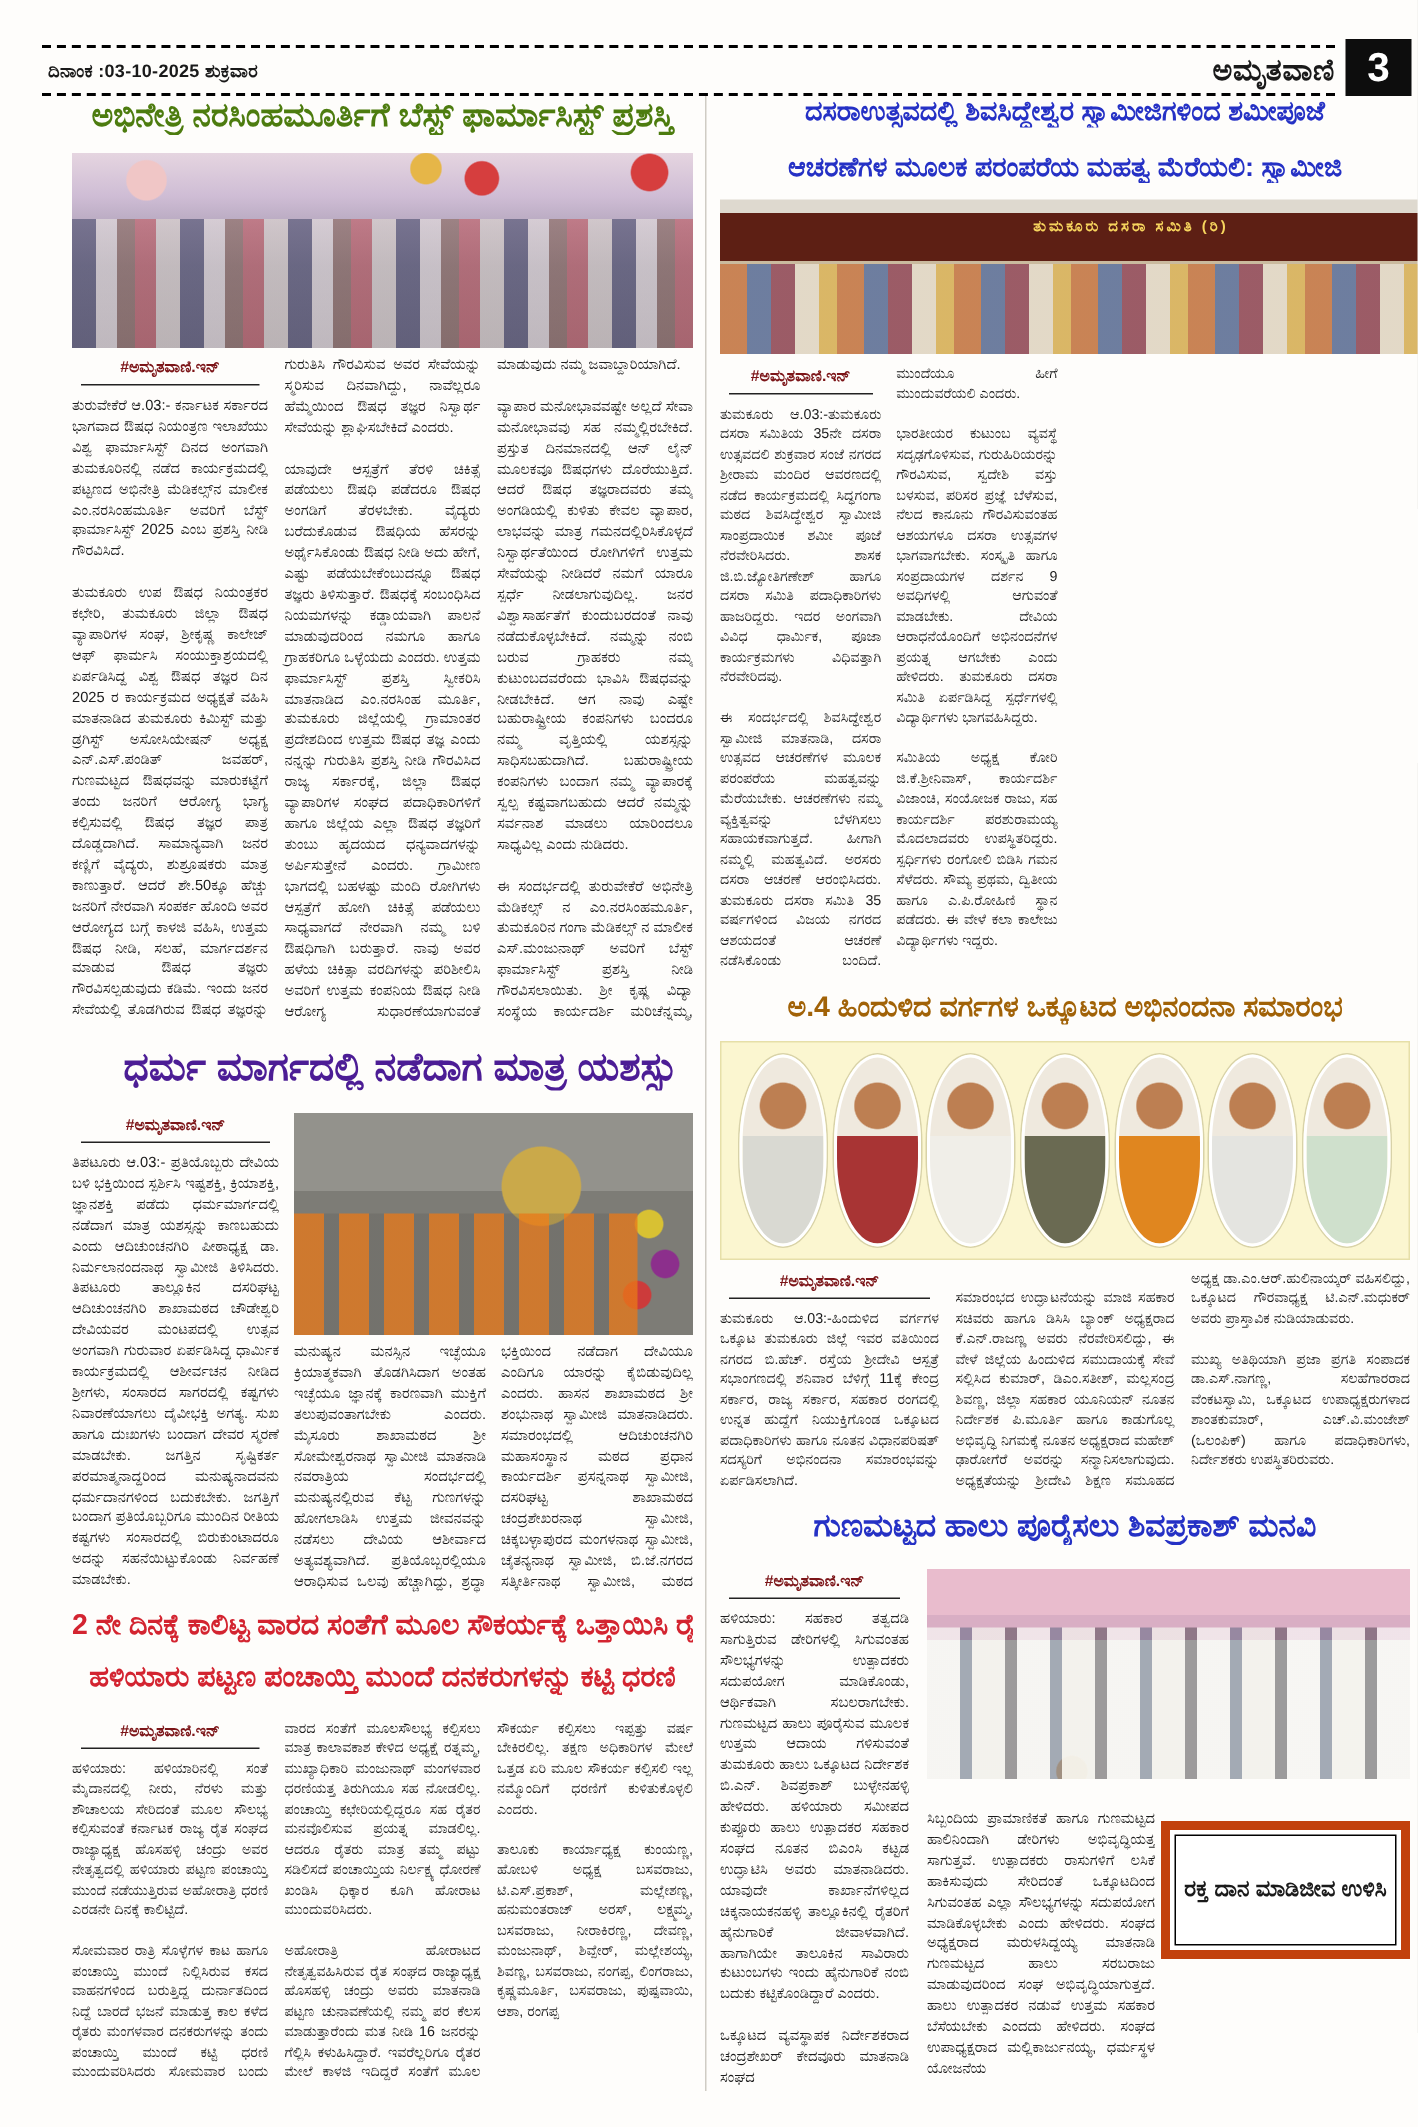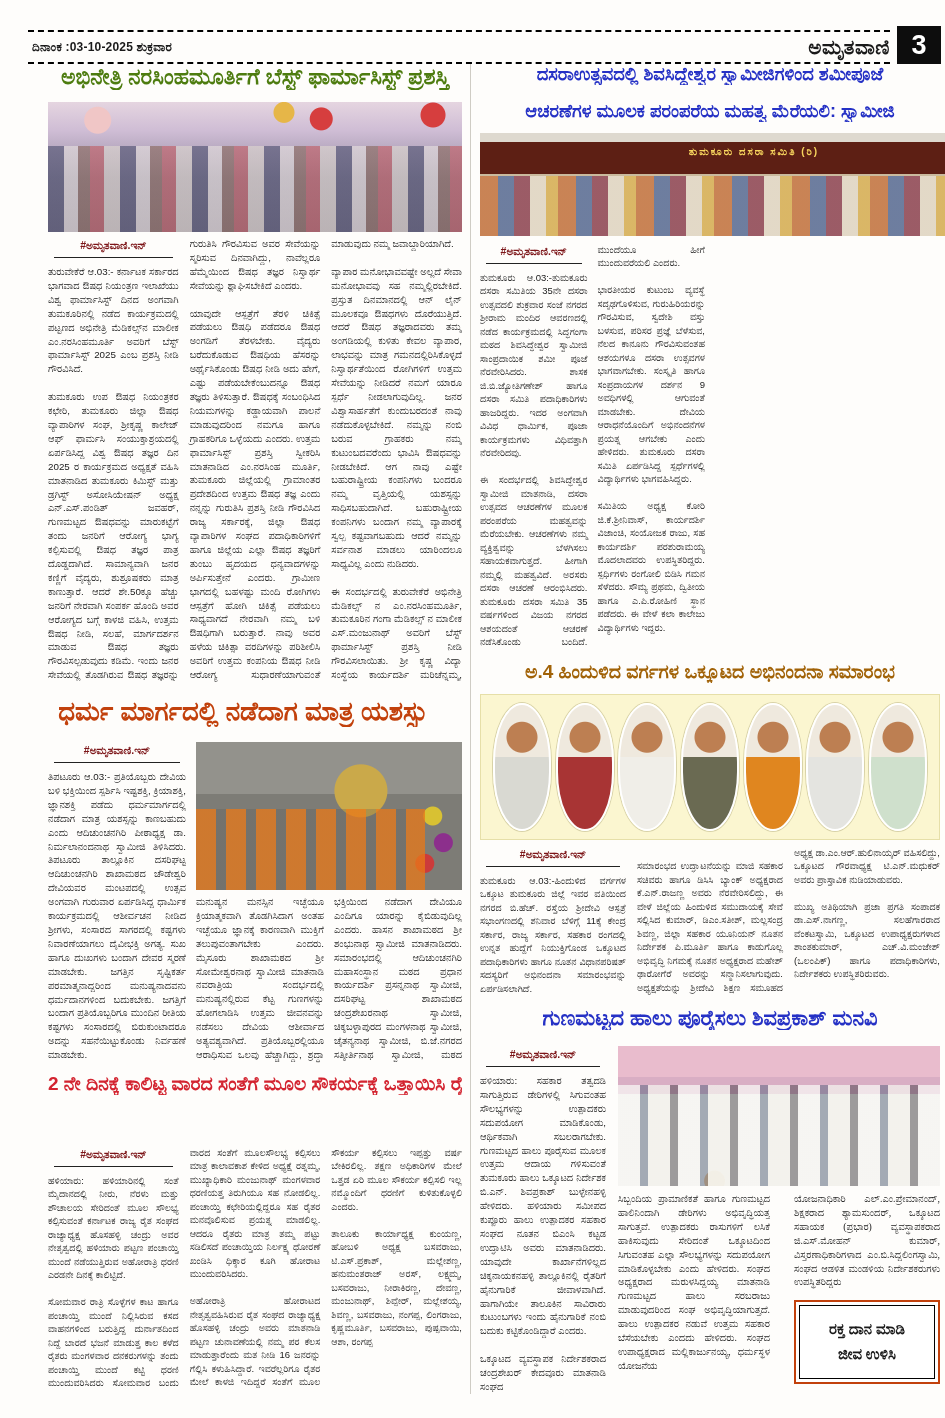--- a/index.html
+++ b/index.html
@@ -59,22 +59,22 @@
     background:radial-gradient(circle at 50% 26%, #bd7f52 0 15px, rgba(0,0,0,0) 16px),
       linear-gradient(180deg,#efe9de 0 42%, var(--shirt,#ddd) 42% 100%);}
   .portrait:nth-child(1){--shirt:#d9d9d2;}
   .portrait:nth-child(2){--shirt:#a83434;}
   .portrait:nth-child(3){--shirt:#f0eee8;}
   .portrait:nth-child(4){--shirt:#6a6a52;}
   .portrait:nth-child(5){--shirt:#e0861f;}
   .portrait:nth-child(6){--shirt:#e4e4e0;}
   .portrait:nth-child(7){--shirt:#cfe0cc;}
   
-  .notice-box{border:2px solid #c2410c;box-shadow:inset 0 0 0 3px #fff, inset 0 0 0 4px #000;
-    display:flex;flex-direction:column;align-items:center;justify-content:center;
+  .notice-box{border:6px solid #c2410c;box-shadow:inset 0 0 0 3px #fff, inset 0 0 0 4px #000;
+    display:flex;flex-direction:row;align-items:center;justify-content:center;
     font-weight:bold;font-size:15px;line-height:1.7;background:#fff;}
 </style>
 </head>
 <body>
 
 <div class="page">
 
   <div class="header-band">
     <span class="date-label">ದಿನಾಂಕ :03-10-2025 ಶುಕ್ರವಾರ</span>
     <span class="masthead">ಅಮೃತವಾಣಿ</span>
@@ -106,21 +106,21 @@
     <div class="byline">#ಅಮೃತವಾಣಿ.ಇನ್</div>
     <div class="bodytext" style="font-size:9.5px;">ತುಮಕೂರು ಆ.03:-ತುಮಕೂರು ದಸರಾ ಸಮಿತಿಯ 35ನೇ ದಸರಾ ಉತ್ಸವದಲಿ ಶುಕ್ರವಾರ ಸಂಜೆ ನಗರದ ಶ್ರೀರಾಮ ಮಂದಿರ ಆವರಣದಲ್ಲಿ ನಡೆದ ಕಾರ್ಯಕ್ರಮದಲ್ಲಿ ಸಿದ್ಧಗಂಗಾ ಮಠದ ಶಿವಸಿದ್ಧೇಶ್ವರ ಸ್ವಾಮೀಜಿ ಸಾಂಪ್ರದಾಯಿಕ ಶಮೀ ಪೂಜೆ ನೆರವೇರಿಸಿದರು. ಶಾಸಕ ಜಿ.ಬಿ.ಜ್ಯೋತಿಗಣೇಶ್ ಹಾಗೂ ದಸರಾ ಸಮಿತಿ ಪದಾಧಿಕಾರಿಗಳು ಹಾಜರಿದ್ದರು. ಇದರ ಅಂಗವಾಗಿ ವಿವಿಧ ಧಾರ್ಮಿಕ, ಪೂಜಾ ಕಾರ್ಯಕ್ರಮಗಳು ವಿಧಿವತ್ತಾಗಿ ನೆರವೇರಿದವು.
 
 ಈ ಸಂದರ್ಭದಲ್ಲಿ ಶಿವಸಿದ್ಧೇಶ್ವರ ಸ್ವಾಮೀಜಿ ಮಾತನಾಡಿ, ದಸರಾ ಉತ್ಸವದ ಆಚರಣೆಗಳ ಮೂಲಕ ಪರಂಪರೆಯ ಮಹತ್ವವನ್ನು ಮೆರೆಯಬೇಕು. ಆಚರಣೆಗಳು ನಮ್ಮ ವ್ಯಕ್ತಿತ್ವವನ್ನು ಬೆಳಗಿಸಲು ಸಹಾಯಕವಾಗುತ್ತದೆ. ಹೀಗಾಗಿ ನಮ್ಮಲ್ಲಿ ಮಹತ್ವವಿದೆ. ಅರಸರು ದಸರಾ ಆಚರಣೆ ಆರಂಭಿಸಿದರು. ತುಮಕೂರು ದಸರಾ ಸಮಿತಿ 35 ವರ್ಷಗಳಿಂದ ವಿಜಯ ನಗರದ ಆಶಯದಂತೆ ಆಚರಣೆ ನಡೆಸಿಕೊಂಡು ಬಂದಿದೆ. ಮುಂದೆಯೂ ಹೀಗೆ ಮುಂದುವರೆಯಲಿ ಎಂದರು.
 
 ಭಾರತೀಯರ ಕುಟುಂಬ ವ್ಯವಸ್ಥೆ ಸದೃಢಗೊಳಿಸುವ, ಗುರುಹಿರಿಯರನ್ನು ಗೌರವಿಸುವ, ಸ್ವದೇಶಿ ವಸ್ತು ಬಳಸುವ, ಪರಿಸರ ಪ್ರಜ್ಞೆ ಬೆಳೆಸುವ, ನೆಲದ ಕಾನೂನು ಗೌರವಿಸುವಂತಹ ಆಶಯಗಳೂ ದಸರಾ ಉತ್ಸವಗಳ ಭಾಗವಾಗಬೇಕು. ಸಂಸ್ಕೃತಿ ಹಾಗೂ ಸಂಪ್ರದಾಯಗಳ ದರ್ಶನ 9 ಅವಧಿಗಳಲ್ಲಿ ಆಗುವಂತೆ ಮಾಡಬೇಕು. ದೇವಿಯ ಆರಾಧನೆಯೊಂದಿಗೆ ಅಭಿನಂದನೆಗಳ ಪ್ರಯತ್ನ ಆಗಬೇಕು ಎಂದು ಹೇಳಿದರು. ತುಮಕೂರು ದಸರಾ ಸಮಿತಿ ಏರ್ಪಡಿಸಿದ್ದ ಸ್ಪರ್ಧೆಗಳಲ್ಲಿ ವಿದ್ಯಾರ್ಥಿಗಳು ಭಾಗವಹಿಸಿದ್ದರು.
 
 ಸಮಿತಿಯ ಅಧ್ಯಕ್ಷ ಕೋರಿ ಜಿ.ಕೆ.ಶ್ರೀನಿವಾಸ್, ಕಾರ್ಯದರ್ಶಿ ವಿಜಾಂಚಿ, ಸಂಯೋಜಕ ರಾಜು, ಸಹ ಕಾರ್ಯದರ್ಶಿ ಪರಶುರಾಮಯ್ಯ ಮೊದಲಾದವರು ಉಪಸ್ಥಿತರಿದ್ದರು. ಸ್ಪರ್ಧಿಗಳು ರಂಗೋಲಿ ಬಿಡಿಸಿ ಗಮನ ಸೆಳೆದರು. ಸೌಮ್ಯ ಪ್ರಥಮ, ದ್ವಿತೀಯ ಹಾಗೂ ಎ.ಪಿ.ರೋಹಿಣಿ ಸ್ಥಾನ ಪಡೆದರು. ಈ ವೇಳೆ ಕಲಾ ಕಾಲೇಜು ವಿದ್ಯಾರ್ಥಿಗಳು ಇದ್ದರು.</div>
   </div>
 
-  <div class="headline" style="left:36px;top:696px;width:414px;font-size:26px;color:#c2410c;">ಧರ್ಮ ಮಾರ್ಗದಲ್ಲಿ ನಡೆದಾಗ ಮಾತ್ರ ಯಶಸ್ಸು</div>
+  <div class="headline" style="left:60px;top:696px;width:414px;font-size:26px;color:#4c1d95;">ಧರ್ಮ ಮಾರ್ಗದಲ್ಲಿ ನಡೆದಾಗ ಮಾತ್ರ ಯಶಸ್ಸು</div>
   <div style="position:absolute;left:48px;top:742px;width:414px;height:334px;display:flex;gap:10px;">
     <div style="width:138px;flex:none;overflow:hidden;">
       <div class="byline">#ಅಮೃತವಾಣಿ.ಇನ್</div>
       <div class="bodytext">ತಿಪಟೂರು ಆ.03:- ಪ್ರತಿಯೊಬ್ಬರು ದೇವಿಯ ಬಳಿ ಭಕ್ತಿಯಿಂದ ಸ್ಪರ್ಶಿಸಿ ಇಷ್ಟಶಕ್ತಿ, ಕ್ರಿಯಾಶಕ್ತಿ, ಜ್ಞಾನಶಕ್ತಿ ಪಡೆದು ಧರ್ಮಮಾರ್ಗದಲ್ಲಿ ನಡೆದಾಗ ಮಾತ್ರ ಯಶಸ್ಸನ್ನು ಕಾಣಬಹುದು ಎಂದು ಆದಿಚುಂಚನಗಿರಿ ಪೀಠಾಧ್ಯಕ್ಷ ಡಾ. ನಿರ್ಮಲಾನಂದನಾಥ ಸ್ವಾಮೀಜಿ ತಿಳಿಸಿದರು. ತಿಪಟೂರು ತಾಲ್ಲೂಕಿನ ದಸರಿಘಟ್ಟ ಆದಿಚುಂಚನಗಿರಿ ಶಾಖಾಮಠದ ಚೌಡೇಶ್ವರಿ ದೇವಿಯವರ ಮಂಟಪದಲ್ಲಿ ಉತ್ಸವ ಅಂಗವಾಗಿ ಗುರುವಾರ ಏರ್ಪಡಿಸಿದ್ದ ಧಾರ್ಮಿಕ ಕಾರ್ಯಕ್ರಮದಲ್ಲಿ ಆಶೀರ್ವಚನ ನೀಡಿದ ಶ್ರೀಗಳು, ಸಂಸಾರದ ಸಾಗರದಲ್ಲಿ ಕಷ್ಟಗಳು ನಿವಾರಣೆಯಾಗಲು ದೈವೀಭಕ್ತಿ ಅಗತ್ಯ. ಸುಖ ಹಾಗೂ ದುಃಖಗಳು ಬಂದಾಗ ದೇವರ ಸ್ಮರಣೆ ಮಾಡಬೇಕು. ಜಗತ್ತಿನ ಸೃಷ್ಟಿಕರ್ತ ಪರಮಾತ್ಮನಾದ್ದರಿಂದ ಮನುಷ್ಯನಾದವನು ಧರ್ಮದಾನಗಳಿಂದ ಬದುಕಬೇಕು. ಜಗತ್ತಿಗೆ ಬಂದಾಗ ಪ್ರತಿಯೊಬ್ಬರಿಗೂ ಮುಂದಿನ ರೀತಿಯ ಕಷ್ಟಗಳು ಸಂಸಾರದಲ್ಲಿ ಬಿರುಕುಂಟಾದರೂ ಅದನ್ನು ಸಹನೆಯಿಟ್ಟುಕೊಂಡು ನಿರ್ವಹಣೆ ಮಾಡಬೇಕು.</div>
     </div>
     <div style="flex:1;display:flex;flex-direction:column;overflow:hidden;">
       <div class="photo dharma-photo" style="width:100%;height:148px;flex:none;"></div>
       <div class="cols2 bodytext" style="margin-top:5px;height:176px;">ಮನುಷ್ಯನ ಮನಸ್ಸಿನ ಇಚ್ಛೆಯೂ ಕ್ರಿಯಾತ್ಮಕವಾಗಿ ತೊಡಗಿಸಿದಾಗ ಅಂತಹ ಇಚ್ಛೆಯೂ ಜ್ಞಾನಕ್ಕೆ ಕಾರಣವಾಗಿ ಮುಕ್ತಿಗೆ ತಲುಪುವಂತಾಗಬೇಕು ಎಂದರು. ಮೈಸೂರು ಶಾಖಾಮಠದ ಶ್ರೀ ಸೋಮೇಶ್ವರನಾಥ ಸ್ವಾಮೀಜಿ ಮಾತನಾಡಿ ನವರಾತ್ರಿಯ ಸಂದರ್ಭದಲ್ಲಿ ಮನುಷ್ಯನಲ್ಲಿರುವ ಕೆಟ್ಟ ಗುಣಗಳನ್ನು ಹೋಗಲಾಡಿಸಿ ಉತ್ತಮ ಜೀವನವನ್ನು ನಡೆಸಲು ದೇವಿಯ ಆಶೀರ್ವಾದ ಅತ್ಯವಶ್ಯವಾಗಿದೆ. ಪ್ರತಿಯೊಬ್ಬರಲ್ಲಿಯೂ ಆರಾಧಿಸುವ ಒಲವು ಹೆಚ್ಚಾಗಿದ್ದು, ಶ್ರದ್ಧಾ ಭಕ್ತಿಯಿಂದ ನಡೆದಾಗ ದೇವಿಯೂ ಎಂದಿಗೂ ಯಾರನ್ನು ಕೈಬಿಡುವುದಿಲ್ಲ ಎಂದರು. ಹಾಸನ ಶಾಖಾಮಠದ ಶ್ರೀ ಶಂಭುನಾಥ ಸ್ವಾಮೀಜಿ ಮಾತನಾಡಿದರು. ಸಮಾರಂಭದಲ್ಲಿ ಆದಿಚುಂಚನಗಿರಿ ಮಹಾಸಂಸ್ಥಾನ ಮಠದ ಪ್ರಧಾನ ಕಾರ್ಯದರ್ಶಿ ಪ್ರಸನ್ನನಾಥ ಸ್ವಾಮೀಜಿ, ದಸರಿಘಟ್ಟ ಶಾಖಾಮಠದ ಚಂದ್ರಶೇಖರನಾಥ ಸ್ವಾಮೀಜಿ, ಚಿಕ್ಕಬಳ್ಳಾಪುರದ ಮಂಗಳನಾಥ ಸ್ವಾಮೀಜಿ, ಚೈತನ್ಯನಾಥ ಸ್ವಾಮೀಜಿ, ಬಿ.ಜೆ.ನಗರದ ಸತ್ಕೀರ್ತಿನಾಥ ಸ್ವಾಮೀಜಿ, ಮಠದ ಟ್ರಸ್ಟಿಗಳಾದ ಡಾ. ಜಿತೇಂದ್ರ ಕುಮಾರ್, ರವಿ ಸಿದಪ, ರಾಮಕೃಷ್ಣಪ್ಪ, ಗುಡಿಗೌಡ ಕುಮಾರಸ್ವಾಮಿ ಸೇರಿದಂತೆ ಗ್ರಾಮಸ್ಥರು ಭಕ್ತಾಧಿಗಳು ಇದ್ದರು.</div>
     </div>
   </div>
@@ -140,20 +140,21 @@
     <div class="bodytext" style="font-size:9.5px;">ತುಮಕೂರು ಆ.03:-ಹಿಂದುಳಿದ ವರ್ಗಗಳ ಒಕ್ಕೂಟ ತುಮಕೂರು ಜಿಲ್ಲೆ ಇವರ ವತಿಯಿಂದ ನಗರದ ಬಿ.ಹೆಚ್. ರಸ್ತೆಯ ಶ್ರೀದೇವಿ ಆಸ್ಪತ್ರೆ ಸಭಾಂಗಣದಲ್ಲಿ ಶನಿವಾರ ಬೆಳಿಗ್ಗೆ 11ಕ್ಕೆ ಕೇಂದ್ರ ಸರ್ಕಾರ, ರಾಜ್ಯ ಸರ್ಕಾರ, ಸಹಕಾರ ರಂಗದಲ್ಲಿ ಉನ್ನತ ಹುದ್ದೆಗೆ ನಿಯುಕ್ತಿಗೊಂಡ ಒಕ್ಕೂಟದ ಪದಾಧಿಕಾರಿಗಳು ಹಾಗೂ ನೂತನ ವಿಧಾನಪರಿಷತ್ ಸದಸ್ಯರಿಗೆ ಅಭಿನಂದನಾ ಸಮಾರಂಭವನ್ನು ಏರ್ಪಡಿಸಲಾಗಿದೆ.
 
 ಸಮಾರಂಭದ ಉದ್ಘಾಟನೆಯನ್ನು ಮಾಜಿ ಸಹಕಾರ ಸಚಿವರು ಹಾಗೂ ಡಿಸಿಸಿ ಬ್ಯಾಂಕ್ ಅಧ್ಯಕ್ಷರಾದ ಕೆ.ಎನ್.ರಾಜಣ್ಣ ಅವರು ನೆರವೇರಿಸಲಿದ್ದು, ಈ ವೇಳೆ ಜಿಲ್ಲೆಯ ಹಿಂದುಳಿದ ಸಮುದಾಯಕ್ಕೆ ಸೇವೆ ಸಲ್ಲಿಸಿದ ಕುಮಾರ್, ಡಿಎಂ.ಸತೀಶ್, ಮಲ್ಲಸಂದ್ರ ಶಿವಣ್ಣ, ಜಿಲ್ಲಾ ಸಹಕಾರ ಯೂನಿಯನ್ ನೂತನ ನಿರ್ದೇಶಕ ಪಿ.ಮೂರ್ತಿ ಹಾಗೂ ಕಾಡುಗೊಲ್ಲ ಅಭಿವೃದ್ಧಿ ನಿಗಮಕ್ಕೆ ನೂತನ ಅಧ್ಯಕ್ಷರಾದ ಮಹೇಶ್ ಢಾರೋಗೆರೆ ಅವರನ್ನು ಸನ್ಮಾನಿಸಲಾಗುವುದು. ಅಧ್ಯಕ್ಷತೆಯನ್ನು ಶ್ರೀದೇವಿ ಶಿಕ್ಷಣ ಸಮೂಹದ ಅಧ್ಯಕ್ಷ ಡಾ.ಎಂ.ಆರ್.ಹುಲಿನಾಯ್ಕರ್ ವಹಿಸಲಿದ್ದು, ಒಕ್ಕೂಟದ ಗೌರವಾಧ್ಯಕ್ಷ ಟಿ.ಎನ್.ಮಧುಕರ್ ಅವರು ಪ್ರಾಸ್ತಾವಿಕ ನುಡಿಯಾಡುವರು.
 
 ಮುಖ್ಯ ಅತಿಥಿಯಾಗಿ ಪ್ರಜಾ ಪ್ರಗತಿ ಸಂಪಾದಕ ಡಾ.ಎಸ್.ನಾಗಣ್ಣ, ಸಲಹೆಗಾರರಾದ ವೆಂಕಟಸ್ವಾಮಿ, ಒಕ್ಕೂಟದ ಉಪಾಧ್ಯಕ್ಷರುಗಳಾದ ಶಾಂತಕುಮಾರ್, ಎಚ್.ವಿ.ಮಂಜೇಶ್ (ಒಲಂಪಿಕ್) ಹಾಗೂ ಪದಾಧಿಕಾರಿಗಳು, ನಿರ್ದೇಶಕರು ಉಪಸ್ಥಿತರಿರುವರು.
 
 ಜಿಲ್ಲೆಯ ಹಿಂದುಳಿದ ಸಮುದಾಯದವರು, ನಾಗರಿಕರು ಅಧಿಕ ಸಂಖ್ಯೆಯಲ್ಲಿ ಪಾಲ್ಗೊಳ್ಳಬೇಕೆಂದು ಜಿಲ್ಲೆಯ ಹಿಂದುಳಿದ ವರ್ಗಗಳ ಒಕ್ಕೂಟ ಮನವಿ ಮಾಡಿದೆ.</div>
   </div>
 
   <div class="headline" style="left:48px;top:1073px;width:414px;font-size:19px;color:#d32430;">2 ನೇ ದಿನಕ್ಕೆ ಕಾಲಿಟ್ಟ ವಾರದ ಸಂತೆಗೆ ಮೂಲ ಸೌಕರ್ಯಕ್ಕೆ ಒತ್ತಾಯಿಸಿ ರೈತರ ಧರಣಿ</div>
+  <div class="headline" style="left:48px;top:1108px;width:414px;font-size:19px;color:#d32430;">ಹಳಿಯಾರು ಪಟ್ಟಣ ಪಂಚಾಯ್ತಿ ಮುಂದೆ ದನಕರುಗಳನ್ನು ಕಟ್ಟಿ ಧರಣಿ</div>
   <div style="position:absolute;left:48px;top:1146px;width:414px;height:250px;" class="cols3">
     <div class="byline">#ಅಮೃತವಾಣಿ.ಇನ್</div>
     <div class="bodytext" style="font-size:9.5px;">ಹಳಿಯಾರು: ಹಳಿಯಾರಿನಲ್ಲಿ ಸಂತೆ ಮೈದಾನದಲ್ಲಿ ನೀರು, ನೆರಳು ಮತ್ತು ಶೌಚಾಲಯ ಸೇರಿದಂತೆ ಮೂಲ ಸೌಲಭ್ಯ ಕಲ್ಪಿಸುವಂತೆ ಕರ್ನಾಟಕ ರಾಜ್ಯ ರೈತ ಸಂಘದ ರಾಜ್ಯಾಧ್ಯಕ್ಷ ಹೊಸಹಳ್ಳಿ ಚಂದ್ರು ಅವರ ನೇತೃತ್ವದಲ್ಲಿ ಹಳಿಯಾರು ಪಟ್ಟಣ ಪಂಚಾಯ್ತಿ ಮುಂದೆ ನಡೆಯುತ್ತಿರುವ ಅಹೋರಾತ್ರಿ ಧರಣಿ ಎರಡನೇ ದಿನಕ್ಕೆ ಕಾಲಿಟ್ಟಿದೆ.
 
 ಸೋಮವಾರ ರಾತ್ರಿ ಸೊಳ್ಳೆಗಳ ಕಾಟ ಹಾಗೂ ಪಂಚಾಯ್ತಿ ಮುಂದೆ ನಿಲ್ಲಿಸಿರುವ ಕಸದ ವಾಹನಗಳಿಂದ ಬರುತ್ತಿದ್ದ ದುರ್ನಾತದಿಂದ ನಿದ್ದೆ ಬಾರದೆ ಭಜನೆ ಮಾಡುತ್ತ ಕಾಲ ಕಳೆದ ರೈತರು ಮಂಗಳವಾರ ದನಕರುಗಳನ್ನು ತಂದು ಪಂಚಾಯ್ತಿ ಮುಂದೆ ಕಟ್ಟಿ ಧರಣಿ ಮುಂದುವರಿಸಿದರು ಸೋಮವಾರ ಬಂದು ವಾರದ ಸಂತೆಗೆ ಮೂಲಸೌಲಭ್ಯ ಕಲ್ಪಿಸಲು ಮಾತ್ರ ಕಾಲಾವಕಾಶ ಕೇಳಿದ ಅಧ್ಯಕ್ಷೆ ರತ್ನಮ್ಮ, ಮುಖ್ಯಾಧಿಕಾರಿ ಮಂಜುನಾಥ್ ಮಂಗಳವಾರ ಧರಣಿಯತ್ತ ತಿರುಗಿಯೂ ಸಹ ನೋಡಲಿಲ್ಲ. ಪಂಚಾಯ್ತಿ ಕಛೇರಿಯಲ್ಲಿದ್ದರೂ ಸಹ ರೈತರ ಮನವೊಲಿಸುವ ಪ್ರಯತ್ನ ಮಾಡಲಿಲ್ಲ. ಆದರೂ ರೈತರು ಮಾತ್ರ ತಮ್ಮ ಪಟ್ಟು ಸಡಿಲಿಸದೆ ಪಂಚಾಯ್ತಿಯ ನಿರ್ಲಕ್ಷ್ಯ ಧೋರಣೆ ಖಂಡಿಸಿ ಧಿಕ್ಕಾರ ಕೂಗಿ ಹೋರಾಟ ಮುಂದುವರಿಸಿದರು.
 
 ಅಹೋರಾತ್ರಿ ಹೋರಾಟದ ನೇತೃತ್ವವಹಿಸಿರುವ ರೈತ ಸಂಘದ ರಾಜ್ಯಾಧ್ಯಕ್ಷ ಹೊಸಹಳ್ಳಿ ಚಂದ್ರು ಅವರು ಮಾತನಾಡಿ ಪಟ್ಟಣ ಚುನಾವಣೆಯಲ್ಲಿ ನಮ್ಮ ಪರ ಕೆಲಸ ಮಾಡುತ್ತಾರೆಂದು ಮತ ನೀಡಿ 16 ಜನರನ್ನು ಗೆಲ್ಲಿಸಿ ಕಳುಹಿಸಿದ್ದಾರೆ. ಇವರೆಲ್ಲರಿಗೂ ರೈತರ ಮೇಲೆ ಕಾಳಜಿ ಇದಿದ್ದರೆ ಸಂತೆಗೆ ಮೂಲ ಸೌಕರ್ಯ ಕಲ್ಪಿಸಲು ಇಪ್ಪತ್ತು ವರ್ಷ ಬೇಕಿರಲಿಲ್ಲ. ತಕ್ಷಣ ಅಧಿಕಾರಿಗಳ ಮೇಲೆ ಒತ್ತಡ ಏರಿ ಮೂಲ ಸೌಕರ್ಯ ಕಲ್ಪಿಸಲಿ ಇಲ್ಲ ನಮ್ಮೊಂದಿಗೆ ಧರಣಿಗೆ ಕುಳಿತುಕೊಳ್ಳಲಿ ಎಂದರು.
 
 ತಾಲೂಕು ಕಾರ್ಯಾಧ್ಯಕ್ಷ ಕುಂಯಣ್ಣ, ಹೋಬಳಿ ಅಧ್ಯಕ್ಷ ಬಸವರಾಜು, ಟಿ.ಎಸ್.ಪ್ರಕಾಶ್, ಮಲ್ಲೇಶಣ್ಣ, ಹನುಮಂತರಾಜ್ ಅರಸ್, ಲಕ್ಷ್ಮಮ್ಮ, ಬಸವರಾಜು, ನೀರಾಕಿರಣ್ಣ, ದೇವಣ್ಣ, ಮಂಜುನಾಥ್, ಶಿವ್ಪೇರ್, ಮಲ್ಲೇಶಯ್ಯ, ಶಿವಣ್ಣ, ಬಸವರಾಜು, ನಂಗಪ್ಪ, ಲಿಂಗರಾಜು, ಕೃಷ್ಣಮೂರ್ತಿ, ಬಸವರಾಜು, ಪುಷ್ಪವಾಯಿ, ಆಶಾ, ರಂಗಪ್ಪ</div>
   </div>
@@ -161,24 +162,23 @@
   <div class="headline" style="left:480px;top:1006px;width:460px;font-size:21px;color:#2531c5;">ಗುಣಮಟ್ಟದ ಹಾಲು ಪೂರೈಸಲು ಶಿವಪ್ರಕಾಶ್ ಮನವಿ</div>
   <div style="position:absolute;left:480px;top:1046px;width:460px;height:352px;display:flex;gap:12px;">
     <div style="width:126px;flex:none;overflow:hidden;">
       <div class="byline">#ಅಮೃತವಾಣಿ.ಇನ್</div>
       <div class="bodytext">ಹಳಿಯಾರು: ಸಹಕಾರ ತತ್ವದಡಿ ಸಾಗುತ್ತಿರುವ ಡೇರಿಗಳಲ್ಲಿ ಸಿಗುವಂತಹ ಸೌಲಭ್ಯಗಳನ್ನು ಉತ್ಪಾದಕರು ಸದುಪಯೋಗ ಮಾಡಿಕೊಂಡು, ಆರ್ಥಿಕವಾಗಿ ಸಬಲರಾಗಬೇಕು. ಗುಣಮಟ್ಟದ ಹಾಲು ಪೂರೈಸುವ ಮೂಲಕ ಉತ್ತಮ ಆದಾಯ ಗಳಿಸುವಂತೆ ತುಮಕೂರು ಹಾಲು ಒಕ್ಕೂಟದ ನಿರ್ದೇಶಕ ಬಿ.ಎನ್. ಶಿವಪ್ರಕಾಶ್ ಬುಳ್ಳೇನಹಳ್ಳಿ ಹೇಳಿದರು. ಹಳಿಯಾರು ಸಮೀಪದ ಕುಪ್ಪೂರು ಹಾಲು ಉತ್ಪಾದಕರ ಸಹಕಾರ ಸಂಘದ ನೂತನ ಬಿಎಂಸಿ ಕಟ್ಟಡ ಉದ್ಘಾಟಿಸಿ ಅವರು ಮಾತನಾಡಿದರು. ಯಾವುದೇ ಕಾರ್ಖಾನೆಗಳಿಲ್ಲದ ಚಿಕ್ಕನಾಯಕನಹಳ್ಳಿ ತಾಲ್ಲೂಕಿನಲ್ಲಿ ರೈತರಿಗೆ ಹೈನುಗಾರಿಕೆ ಜೀವಾಳವಾಗಿದೆ. ಹಾಗಾಗಿಯೇ ತಾಲೂಕಿನ ಸಾವಿರಾರು ಕುಟುಂಬಗಳು ಇಂದು ಹೈನುಗಾರಿಕೆ ನಂಬಿ ಬದುಕು ಕಟ್ಟಿಕೊಂಡಿದ್ದಾರೆ ಎಂದರು.
 
 ಒಕ್ಕೂಟದ ವ್ಯವಸ್ಥಾಪಕ ನಿರ್ದೇಶಕರಾದ ಚಂದ್ರಶೇಖರ್ ಕೇದವೂರು ಮಾತನಾಡಿ ಸಂಘದ</div>
     </div>
     <div style="flex:1;display:flex;flex-direction:column;overflow:hidden;">
       <div class="photo milk-photo" style="width:100%;height:140px;flex:none;"></div>
-      <div style="display:flex;gap:24px;margin-top:6px;flex:1;font-family:Liberation Serif, serif;">
+      <div style="display:flex;gap:4px;margin-top:20px;flex:1;">
         <div class="bodytext" style="width:152px;flex:none;overflow:hidden;">ಸಿಬ್ಬಂದಿಯ ಪ್ರಾಮಾಣಿಕತೆ ಹಾಗೂ ಗುಣಮಟ್ಟದ ಹಾಲಿನಿಂದಾಗಿ ಡೇರಿಗಳು ಅಭಿವೃದ್ಧಿಯತ್ತ ಸಾಗುತ್ತವೆ. ಉತ್ಪಾದಕರು ರಾಸುಗಳಿಗೆ ಲಸಿಕೆ ಹಾಕಿಸುವುದು ಸೇರಿದಂತೆ ಒಕ್ಕೂಟದಿಂದ ಸಿಗುವಂತಹ ಎಲ್ಲಾ ಸೌಲಭ್ಯಗಳನ್ನು ಸದುಪಯೋಗ ಮಾಡಿಕೊಳ್ಳಬೇಕು ಎಂದು ಹೇಳಿದರು. ಸಂಘದ ಅಧ್ಯಕ್ಷರಾದ ಮರುಳಸಿದ್ದಯ್ಯ ಮಾತನಾಡಿ ಗುಣಮಟ್ಟದ ಹಾಲು ಸರಬರಾಜು ಮಾಡುವುದರಿಂದ ಸಂಘ ಅಭಿವೃದ್ಧಿಯಾಗುತ್ತದೆ. ಹಾಲು ಉತ್ಪಾದಕರ ನಡುವೆ ಉತ್ತಮ ಸಹಕಾರ ಬೆಸೆಯಬೇಕು ಎಂದದು ಹೇಳಿದರು. ಸಂಘದ ಉಪಾಧ್ಯಕ್ಷರಾದ ಮಲ್ಲಿಕಾರ್ಜುನಯ್ಯ, ಧರ್ಮಸ್ಥಳ ಯೋಜನೆಯ</div>
         <div style="flex:1;display:flex;flex-direction:column;overflow:hidden;">
-          <div class="bodytext" style="height:100px;overflow:hidden;">ಯೋಜನಾಧಿಕಾರಿ ಎಲ್.ಎಂ.ಪ್ರೇಮಾನಂದ್, ಶಿಕ್ಷಕರಾದ ಶ್ಯಾಮಸುಂದರ್, ಒಕ್ಕೂಟದ ಸಹಾಯಕ (ಪ್ರಭಾರ) ವ್ಯವಸ್ಥಾಪಕರಾದ ಜಿ.ಎಸ್.ಮೋಹನ್ ಕುಮಾರ್, ವಿಸ್ತರಣಾಧಿಕಾರಿಗಳಾದ ಎಂ.ಬಿ.ಸಿದ್ದಲಿಂಗಸ್ವಾಮಿ, ಸಂಘದ ಆಡಳಿತ ಮಂಡಳಿಯ ನಿರ್ದೇಶಕರುಗಳು ಉಪಸ್ಥಿತರಿದ್ದರು</div>
           <div class="notice-box" style="margin-top:8px;height:80px;">
             <span>ರಕ್ತ ದಾನ ಮಾಡಿ</span>
             <span>ಜೀವ ಉಳಿಸಿ</span>
           </div>
         </div>
       </div>
     </div>
   </div>
 
 </div>

